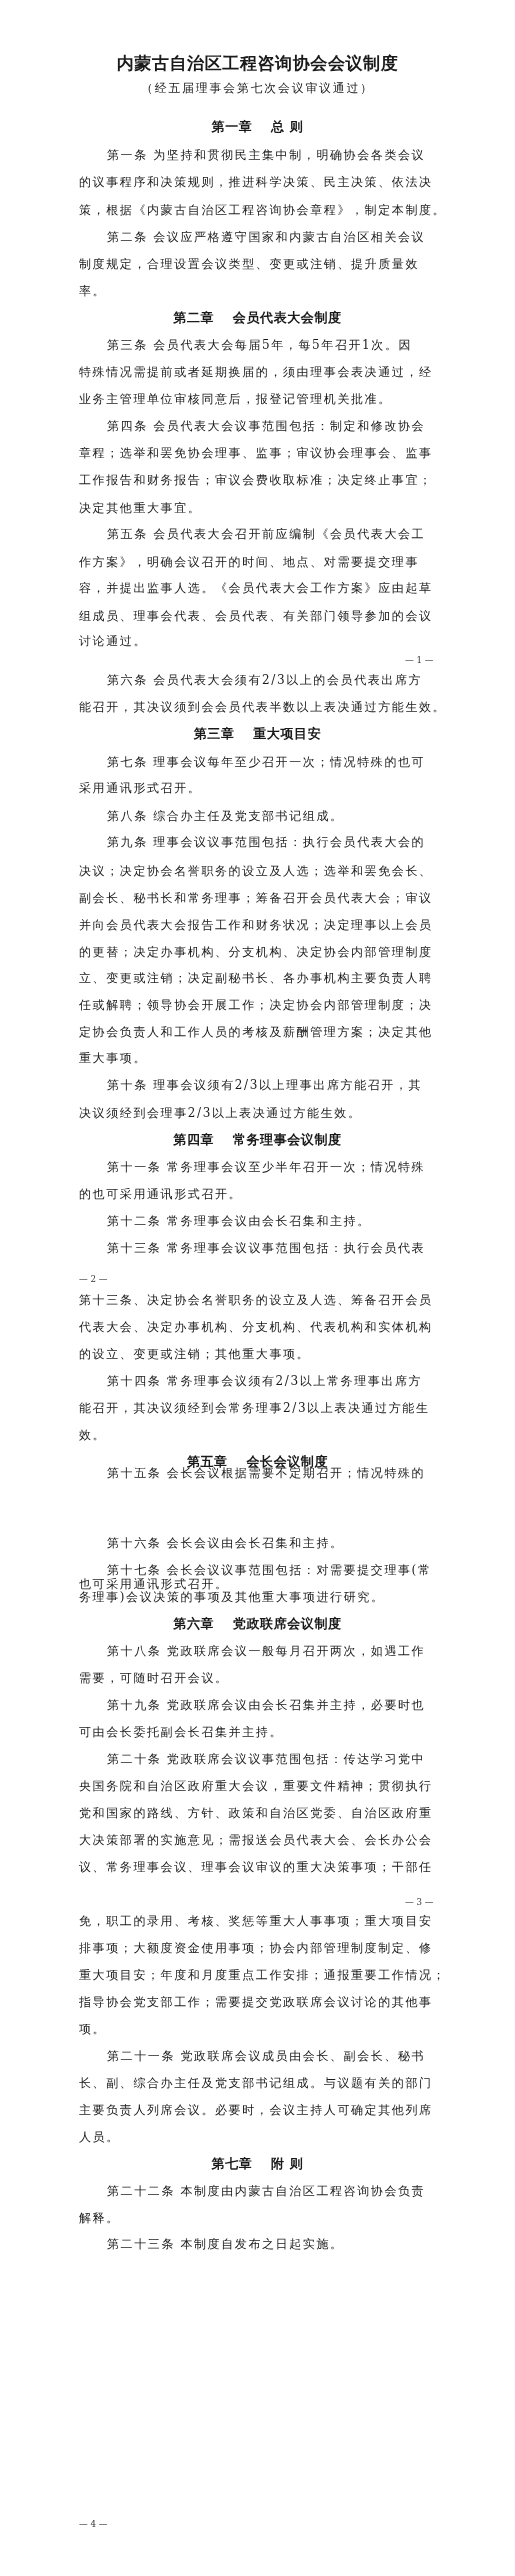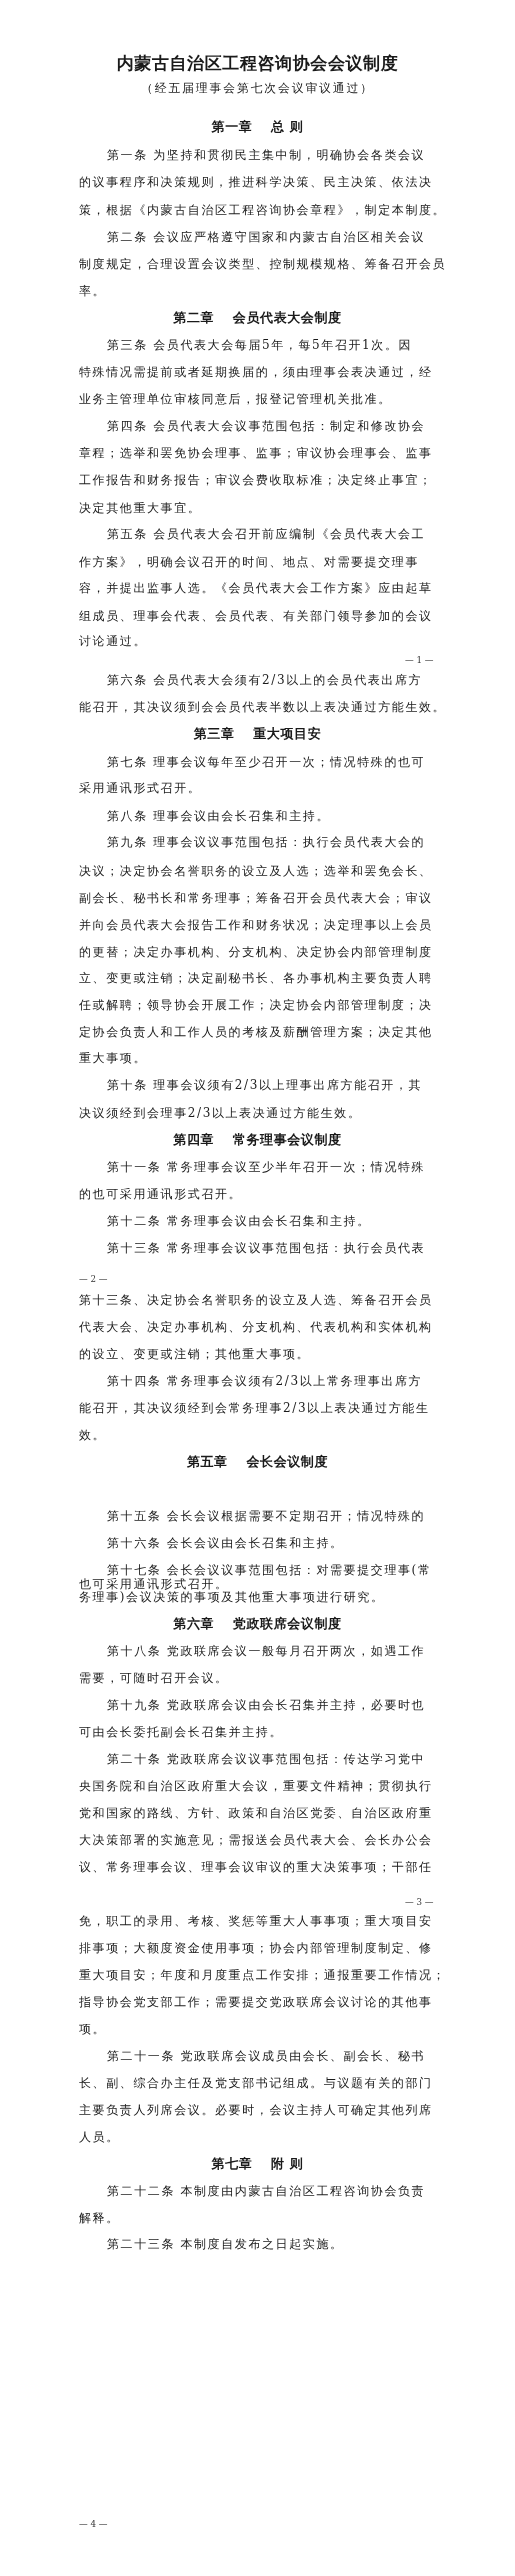--- a/index.html
+++ b/index.html
@@ -25,21 +25,21 @@
 
 <div>
   <div class="title" style="top:63px">内蒙古自治区工程咨询协会会议制度</div>
   <div class="sub" style="top:88px">（经五届理事会第七次会议审议通过）</div>
 
   <div class="h" style="top:127px">第一章　 总 则</div>
   <div class="l i" style="top:155px">第一条 为坚持和贯彻民主集中制，明确协会各类会议</div>
   <div class="l" style="top:182px">的议事程序和决策规则，推进科学决策、民主决策、依法决</div>
   <div class="l" style="top:210px">策，根据《内蒙古自治区工程咨询协会章程》，制定本制度。</div>
   <div class="l i" style="top:237px">第二条 会议应严格遵守国家和内蒙古自治区相关会议</div>
-  <div class="l" style="top:264px">制度规定，合理设置会议类型、控制规模规格、筹备召开会员</div>
+  <div class="l" style="top:264px">制度规定，合理设置会议类型、变更或注销、提升质量效</div>
   <div class="l" style="top:291px">率。</div>
 
   <div class="h" style="top:318px">第二章　 会员代表大会制度</div>
   <div class="l i" style="top:345px">第三条 会员代表大会每届5年，每5年召开1次。因</div>
   <div class="l" style="top:372px">特殊情况需提前或者延期换届的，须由理事会表决通过，经</div>
   <div class="l" style="top:399px">业务主管理单位审核同意后，报登记管理机关批准。</div>
   <div class="l i" style="top:426px">第四条 会员代表大会议事范围包括：制定和修改协会</div>
   <div class="l" style="top:453px">章程；选举和罢免协会理事、监事；审议协会理事会、监事</div>
   <div class="l" style="top:480px">工作报告和财务报告；审议会费收取标准；决定终止事宜；</div>
   <div class="l" style="top:508px">决定其他重大事宜。</div>
@@ -48,21 +48,21 @@
   <div class="l" style="top:588px">容，并提出监事人选。《会员代表大会工作方案》应由起草</div>
   <div class="l" style="top:616px">组成员、理事会代表、会员代表、有关部门领导参加的会议</div>
   <div class="l" style="top:641px">讨论通过。</div>
   <div class="pn pr" style="top:660px">— 1 —</div>
   <div class="l i" style="top:680px">第六条 会员代表大会须有2/3以上的会员代表出席方</div>
   <div class="l" style="top:707px">能召开，其决议须到会会员代表半数以上表决通过方能生效。</div>
 
   <div class="h" style="top:734px">第三章　 重大项目安</div>
   <div class="l i" style="top:762px">第七条 理事会议每年至少召开一次；情况特殊的也可</div>
   <div class="l" style="top:788px">采用通讯形式召开。</div>
-  <div class="l i" style="top:816px">第八条 理事会议由会长召集和主持。</div>
+  <div class="l i" style="top:816px">第八条 综合办主任及党支部书记组成。</div>
   <div class="l i" style="top:842px">第九条 理事会议议事范围包括：执行会员代表大会的</div>
   <div class="l" style="top:871px">决议；决定协会名誉职务的设立及人选；选举和罢免会长、</div>
   <div class="l" style="top:898px">副会长、秘书长和常务理事；筹备召开会员代表大会；审议</div>
   <div class="l" style="top:925px">并向会员代表大会报告工作和财务状况；决定理事以上会员</div>
   <div class="l" style="top:952px">的更替；决定办事机构、分支机构、决定协会内部管理制度</div>
   <div class="l" style="top:978px">立、变更或注销；决定副秘书长、各办事机构主要负责人聘</div>
   <div class="l" style="top:1005px">任或解聘；领导协会开展工作；决定协会内部管理制度；决</div>
   <div class="l" style="top:1032px">定协会负责人和工作人员的考核及薪酬管理方案；决定其他</div>
   <div class="l" style="top:1058px">重大事项。</div>
   <div class="l i" style="top:1085px">第十条 理事会议须有2/3以上理事出席方能召开，其</div>
@@ -75,21 +75,21 @@
   <div class="l i" style="top:1248px">第十三条 常务理事会议议事范围包括：执行会员代表</div>
   <div class="pn pl" style="top:1279px">— 2 —</div>
   <div class="l" style="top:1300px">第十三条、决定协会名誉职务的设立及人选、筹备召开会员</div>
   <div class="l" style="top:1327px">代表大会、决定办事机构、分支机构、代表机构和实体机构</div>
   <div class="l" style="top:1354px">的设立、变更或注销；其他重大事项。</div>
   <div class="l i" style="top:1381px">第十四条 常务理事会议须有2/3以上常务理事出席方</div>
   <div class="l" style="top:1408px">能召开，其决议须经到会常务理事2/3以上表决通过方能生</div>
   <div class="l" style="top:1435px">效。</div>
 
   <div class="h" style="top:1462px">第五章　 会长会议制度</div>
-  <div class="l i" style="top:1516px">第十五条 会长会议根据需要不定期召开；情况特殊的</div>
+  <div class="l i" style="top:1473px">第十五条 会长会议根据需要不定期召开；情况特殊的</div>
   <div class="l" style="top:1584px">也可采用通讯形式召开。</div>
   <div class="l i" style="top:1543px">第十六条 会长会议由会长召集和主持。</div>
   <div class="l i" style="top:1570px">第十七条 会长会议议事范围包括：对需要提交理事(常</div>
   <div class="l" style="top:1597px">务理事)会议决策的事项及其他重大事项进行研究。</div>
 
   <div class="h" style="top:1624px">第六章　 党政联席会议制度</div>
   <div class="l i" style="top:1651px">第十八条 党政联席会议一般每月召开两次，如遇工作</div>
   <div class="l" style="top:1678px">需要，可随时召开会议。</div>
   <div class="l i" style="top:1705px">第十九条 党政联席会议由会长召集并主持，必要时也</div>
   <div class="l" style="top:1732px">可由会长委托副会长召集并主持。</div>

